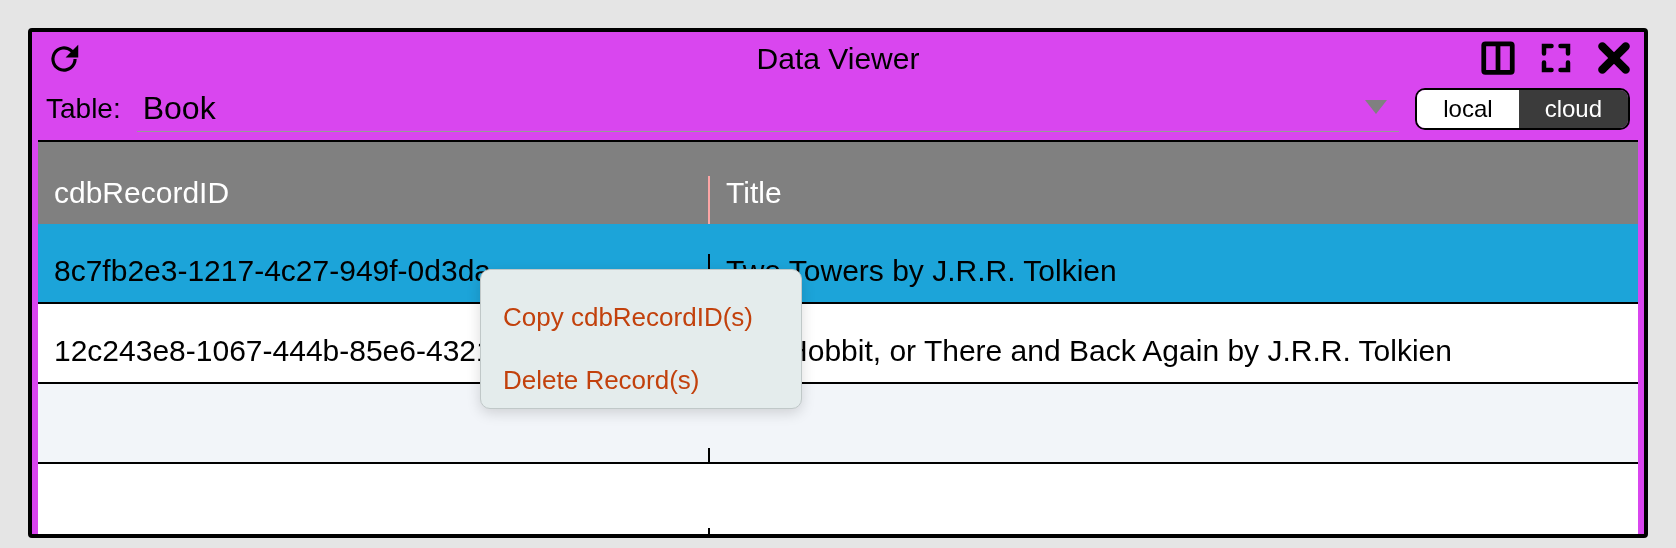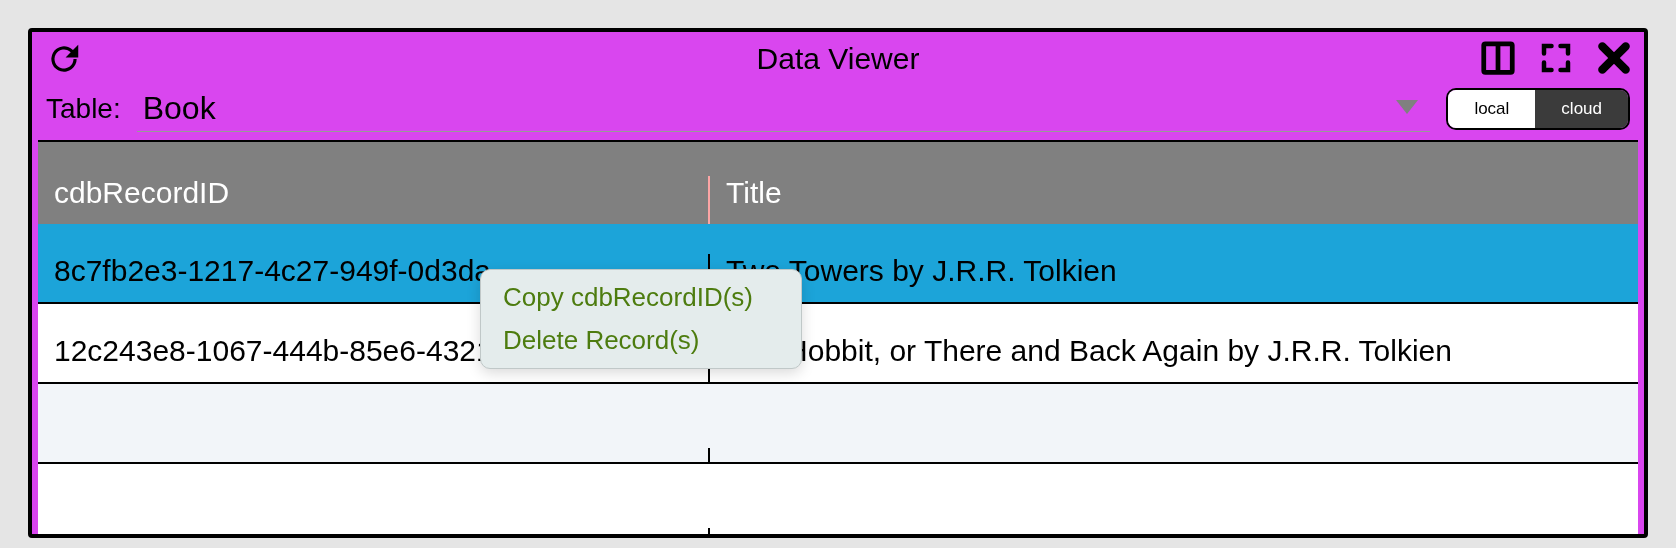--- a/index.html
+++ b/index.html
@@ -84,21 +84,21 @@
       border-radius: 10px;
       overflow: hidden;
       border: 2px solid #000;
       height: 42px;
     }
     .toggle-opt {
       display: flex;
       align-items: center;
       justify-content: center;
       padding: 0 26px;
-      font-size: 17px;
+      font-size: 24px;
       cursor: pointer;
       background: #fff;
       color: #000;
     }
     .toggle-opt.active {
       background: #3b3b3b;
       color: #fff;
     }
     .grid {
       border-top: 2px solid #000;
@@ -148,23 +148,24 @@
       top: 269px;
       background: #e4ecec;
       border: 1px solid #c0c8c8;
       border-radius: 10px;
       box-shadow: 0 4px 14px rgba(0,0,0,0.15);
       padding: 6px 0;
       width: 322px;
     }
     .context-item {
       font-size: 26px;
-      color: #4d7c0f;
+      color: #c2410c;
       padding: 6px 22px;
       cursor: pointer;
+      margin-top: 20px;
     }
   </style>
 </head>
 <body>
 
 <div class="window">
 
   <div class="titlebar">
     <div class="icon-btn">
       <svg width="38" height="38" viewBox="0 0 24 24">

